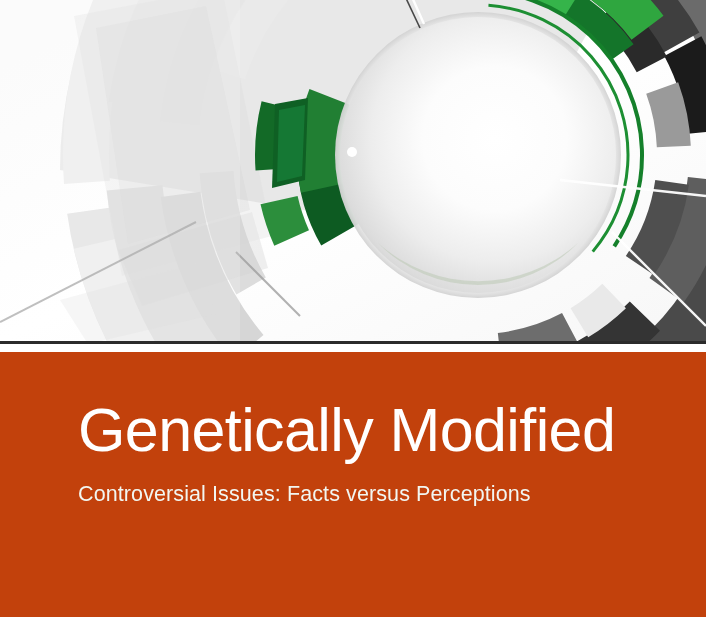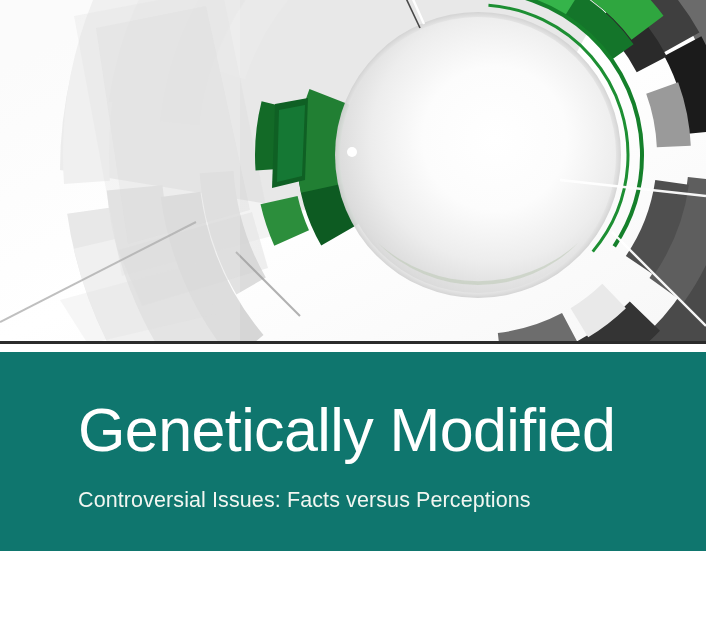--- a/index.html
+++ b/index.html
@@ -46,41 +46,41 @@
     width: 706px;
     height: 8px;
     background: #ffffff;
   }
 
   
   .band {
     position: absolute;
     left: 0; top: 352px;
     width: 706px;
-    height: 199px;
-    background: #0f766e;
+    height: 265px;
+    background: #c2410c;
   }
   .title-block {
     position: absolute;
     left: 78px;
     top: 46px;
     right: 40px;
   }
   .title-line {
     display: block;
     color: #ffffff;
     font-size: 61px;
     line-height: 65px;
     font-weight: 400;
     letter-spacing: -0.6px;
     white-space: nowrap;
   }
   .subtitle {
     display: block;
-    margin-top: 24px;
+    margin-top: 18px;
     color: #f2f6f1;
     font-size: 21.5px;
     line-height: 26px;
     font-weight: 400;
     letter-spacing: 0.1px;
     white-space: nowrap;
   }
 </style>
 </head>
 <body>

